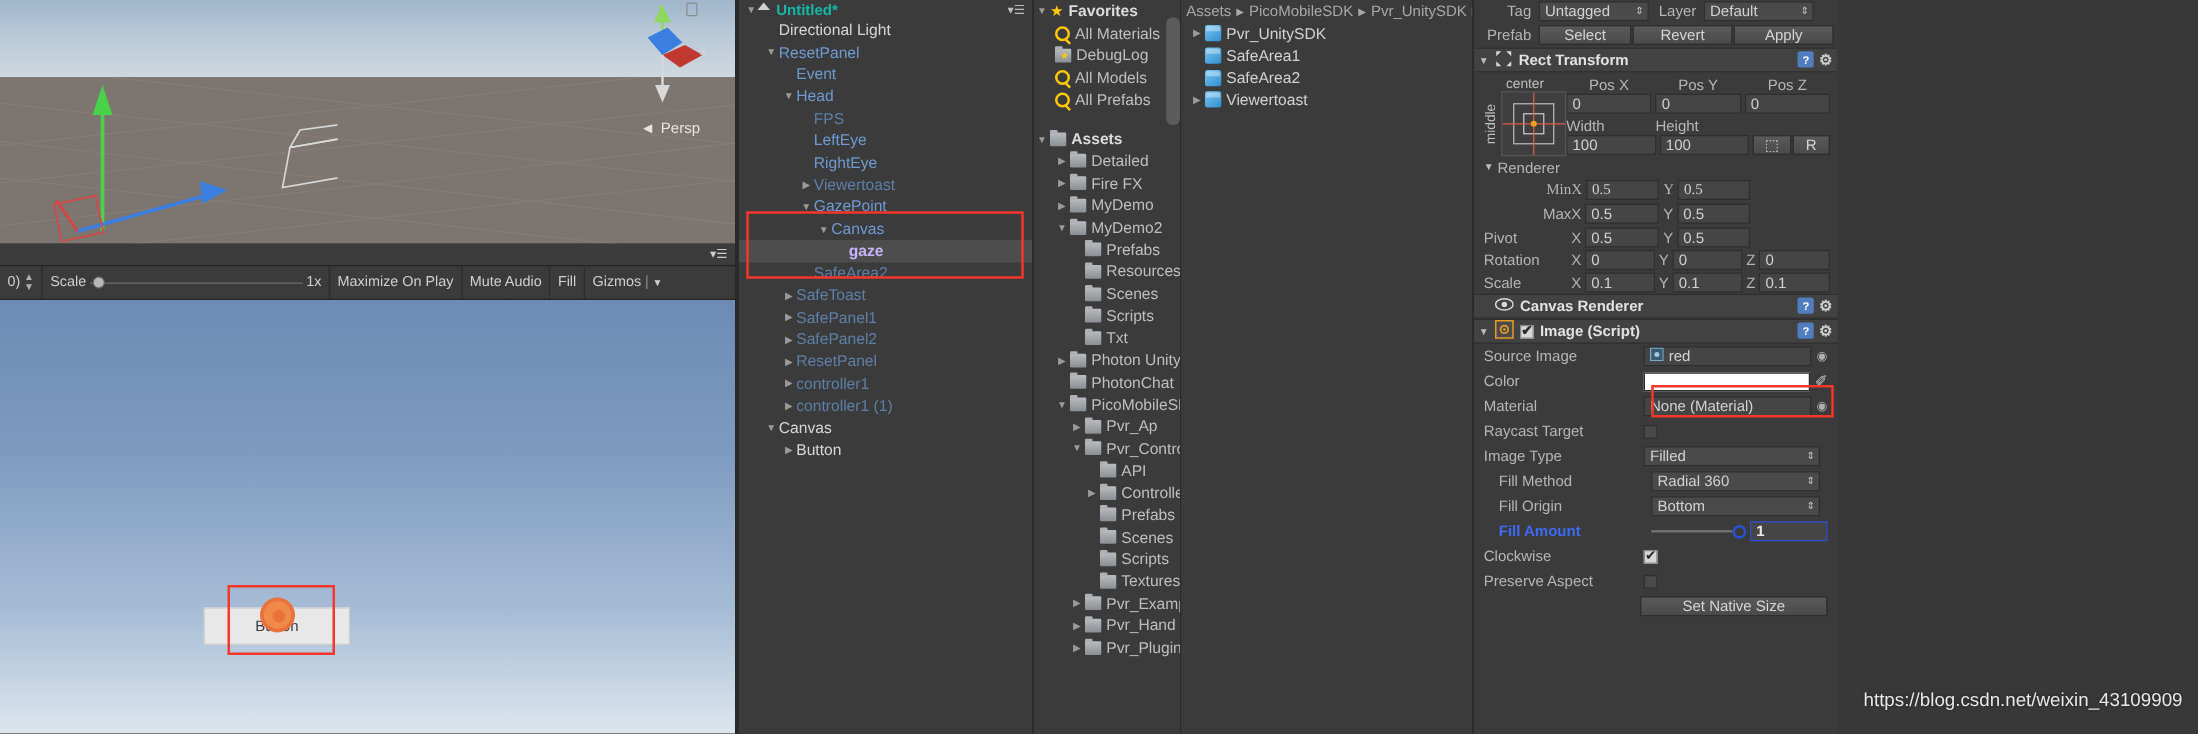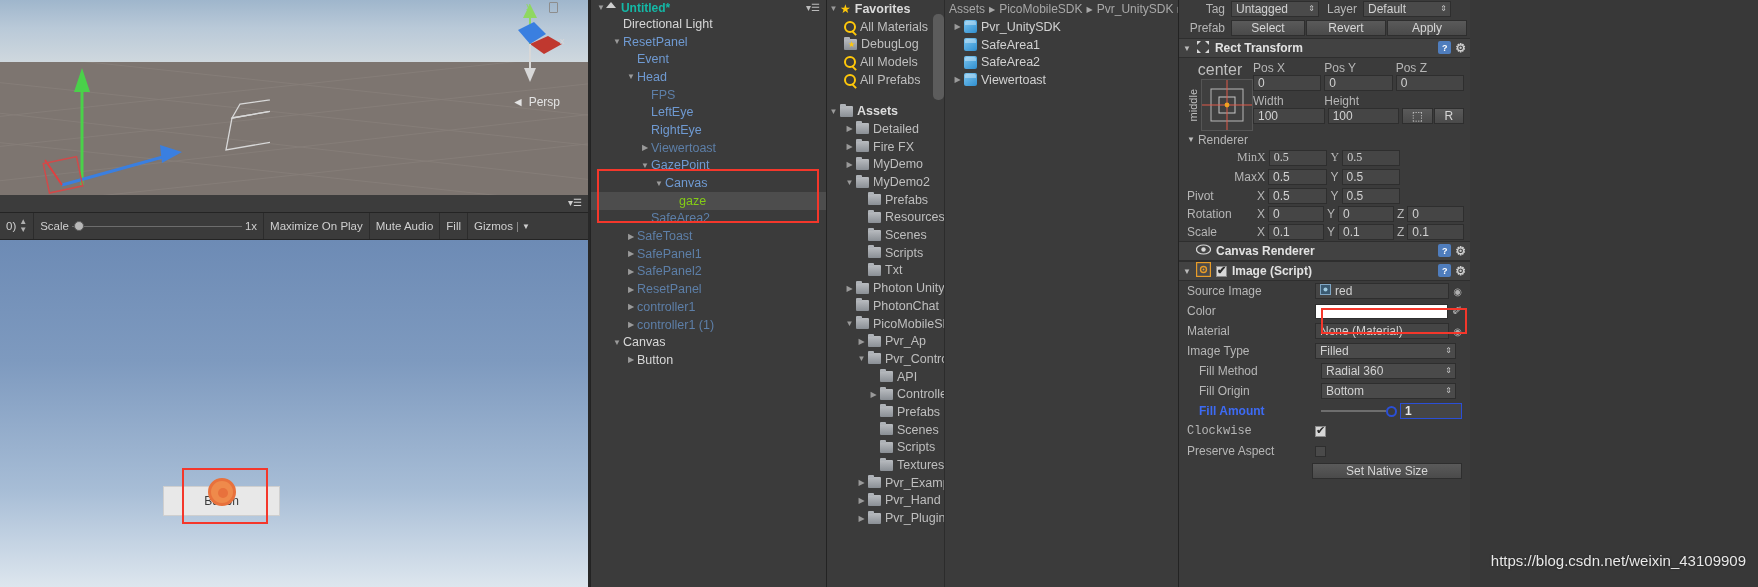--- a/index.html
+++ b/index.html
@@ -76,21 +76,21 @@
   .hierarchy { width:236px; height:587px; background:#3b3b3b; border-left:1px solid #232323;
      position:relative; overflow:hidden; }
   .h-head { height:15px; background:#3b3b3b; display:flex; align-items:center; padding-left:6px; }
   .h-title { font-weight:bold; color:#14b8a6; font-size:12px; }
   .h-row { height:17.7px; display:flex; align-items:center; font-size:12.5px; white-space:nowrap; }
   .h-row .tw { width:12px; text-align:center; flex:0 0 12px; color:#9a9a9a; font-size:8px; }
   .h-row.sel { background:#4d4d4d; }
   .h-blue { color:#6f9ad2; }
   .h-blue-dim { color:#5d7fa8; }
   .h-white { color:#d7d7d7; }
-  .h-white-b { color:#84cc16; font-weight:normal; }
+  .h-white-b { color:#c4b5fd; font-weight:bold; }
   .hl-box-hier { position:absolute; left:6px; top:169px; width:222px; height:54px;
     border:2px solid #f4372b; pointer-events:none; }
 
   
   .project { width:352px; height:587px; background:#3b3b3b; display:flex; position:relative;
      border-left:1px solid #232323; overflow:hidden; }
   .proj-left { width:118px; height:587px; position:relative; overflow:hidden; border-right:1px solid #2c2c2c;}
   .proj-right { flex:1; height:587px; position:relative; overflow:hidden; }
   .p-row { height:17.7px; display:flex; align-items:center; font-size:12.5px; white-space:nowrap; color:#bfbfbf;}
   .p-row .tw { width:13px; text-align:center; flex:0 0 13px; color:#9a9a9a; font-size:8px;}
@@ -626,37 +626,37 @@
       </span>
       <span>Rect Transform</span>
       <span class="comp-icons">
         <span class="help-ico">?</span>
         <span class="gear-ico">⚙</span>
       </span>
     </div>
 
     <div style="display:flex;padding:3px 0 0 8px;">
       <div style="display:flex;flex-direction:column;align-items:center;width:66px;">
-        <span style="font-size:16px;color:#bfbfbf;">center</span>
+        <span style="font-size:11px;color:#bfbfbf;">center</span>
         <div style="display:flex;align-items:center;">
           <span style="writing-mode:vertical-rl;transform:rotate(180deg);font-size:11px;color:#bfbfbf;margin-right:2px;">middle</span>
           <span class="anchor-widget">
             <svg width="50" height="50" viewBox="0 0 50 50">
               <rect x="9" y="9" width="32" height="32" fill="none" stroke="#b8b8b8" stroke-width="1"></rect>
               <rect x="17" y="17" width="16" height="16" fill="none" stroke="#c8c8c8" stroke-width="1"></rect>
               <line x1="25" y1="0" x2="25" y2="50" stroke="#e05a4a" stroke-width="1"></line>
               <line x1="0" y1="25" x2="50" y2="25" stroke="#e05a4a" stroke-width="1"></line>
               <circle cx="25" cy="25" r="2.4" fill="#f0a020"></circle>
             </svg>
           </span>
         </div>
       </div>
 
       <div style="flex:1;">
-        <div style="display:flex;gap:3px;padding-right:6px;">
+        <div style="display:flex;gap:3px;padding-right:6px;text-align:center;">
           <span class="insp-lbl" style="flex:1;">Pos X</span>
           <span class="insp-lbl" style="flex:1;">Pos Y</span>
           <span class="insp-lbl" style="flex:1;">Pos Z</span>
         </div>
         <div style="display:flex;gap:3px;padding-right:6px;margin-bottom:3px;">
           <span class="field" style="flex:1;">0</span>
           <span class="field" style="flex:1;">0</span>
           <span class="field" style="flex:1;">0</span>
         </div>
         <div style="display:flex;gap:3px;padding-right:6px;">
@@ -812,20 +812,26 @@
         <div class="insp-row" style="height: 20px;">
           <span class="insp-lbl" style="width: 128px;">Material</span>
           <span style="flex: 1 1 0%; display: flex; align-items: center; padding-right: 8px;">
             <span class="field" style="flex: 1 1 0%; gap: 4px;">
               <span>None (Material)</span>
             </span>
             <span style="color: rgb(176, 176, 176); font-size: 10px; margin-left: 4px;">◉</span>
           </span>
         </div>
         <div class="insp-row" style="height: 20px;">
+          <span class="insp-lbl" style="width: 128px;">Raycast Target</span>
+          <span style="flex: 1 1 0%; display: flex; align-items: center; padding-right: 8px;">
+            <span class="chk off"></span>
+          </span>
+        </div>
+        <div class="insp-row" style="height: 20px;">
           <span class="insp-lbl" style="width: 128px;">Image Type</span>
           <span style="flex: 1 1 0%; display: flex; align-items: center; padding-right: 14px;">
             <span class="popup" style="flex: 1 1 0%;">
               <span>Filled</span>
               <span class="arrows">⇕</span>
             </span>
           </span>
         </div>
         <div class="insp-row" style="height: 20px;">
           <span class="insp-lbl" style="width: 134px; padding-left: 12px;">Fill Method</span>
@@ -849,21 +855,21 @@
           <span class="insp-lbl blue-lbl" style="width: 134px; padding-left: 12px;">Fill Amount</span>
           <span style="flex: 1 1 0%; display: flex; align-items: center; padding-right: 8px;">
             <span class="slider-row" style="flex: 1 1 0%;">
               <span class="slider-track"></span>
               <span class="slider-knob"></span>
             </span>
             <span class="field blue-field" style="width: 62px; margin-left: 3px; color: rgb(232, 232, 232); font-weight: bold;">1</span>
           </span>
         </div>
         <div class="insp-row" style="height: 20px;">
-          <span class="insp-lbl" style="width: 128px; font-family: Liberation Mono, monospace;">Clockwise</span>
+          <span class="insp-lbl" style="width: 128px;">Clockwise</span>
           <span style="flex: 1 1 0%; display: flex; align-items: center; padding-right: 8px;">
             <span class="chk on"></span>
           </span>
         </div>
         <div class="insp-row" style="height: 20px;">
           <span class="insp-lbl" style="width: 128px;">Preserve Aspect</span>
           <span style="flex: 1 1 0%; display: flex; align-items: center; padding-right: 8px;">
             <span class="chk off"></span>
           </span>
         </div>

